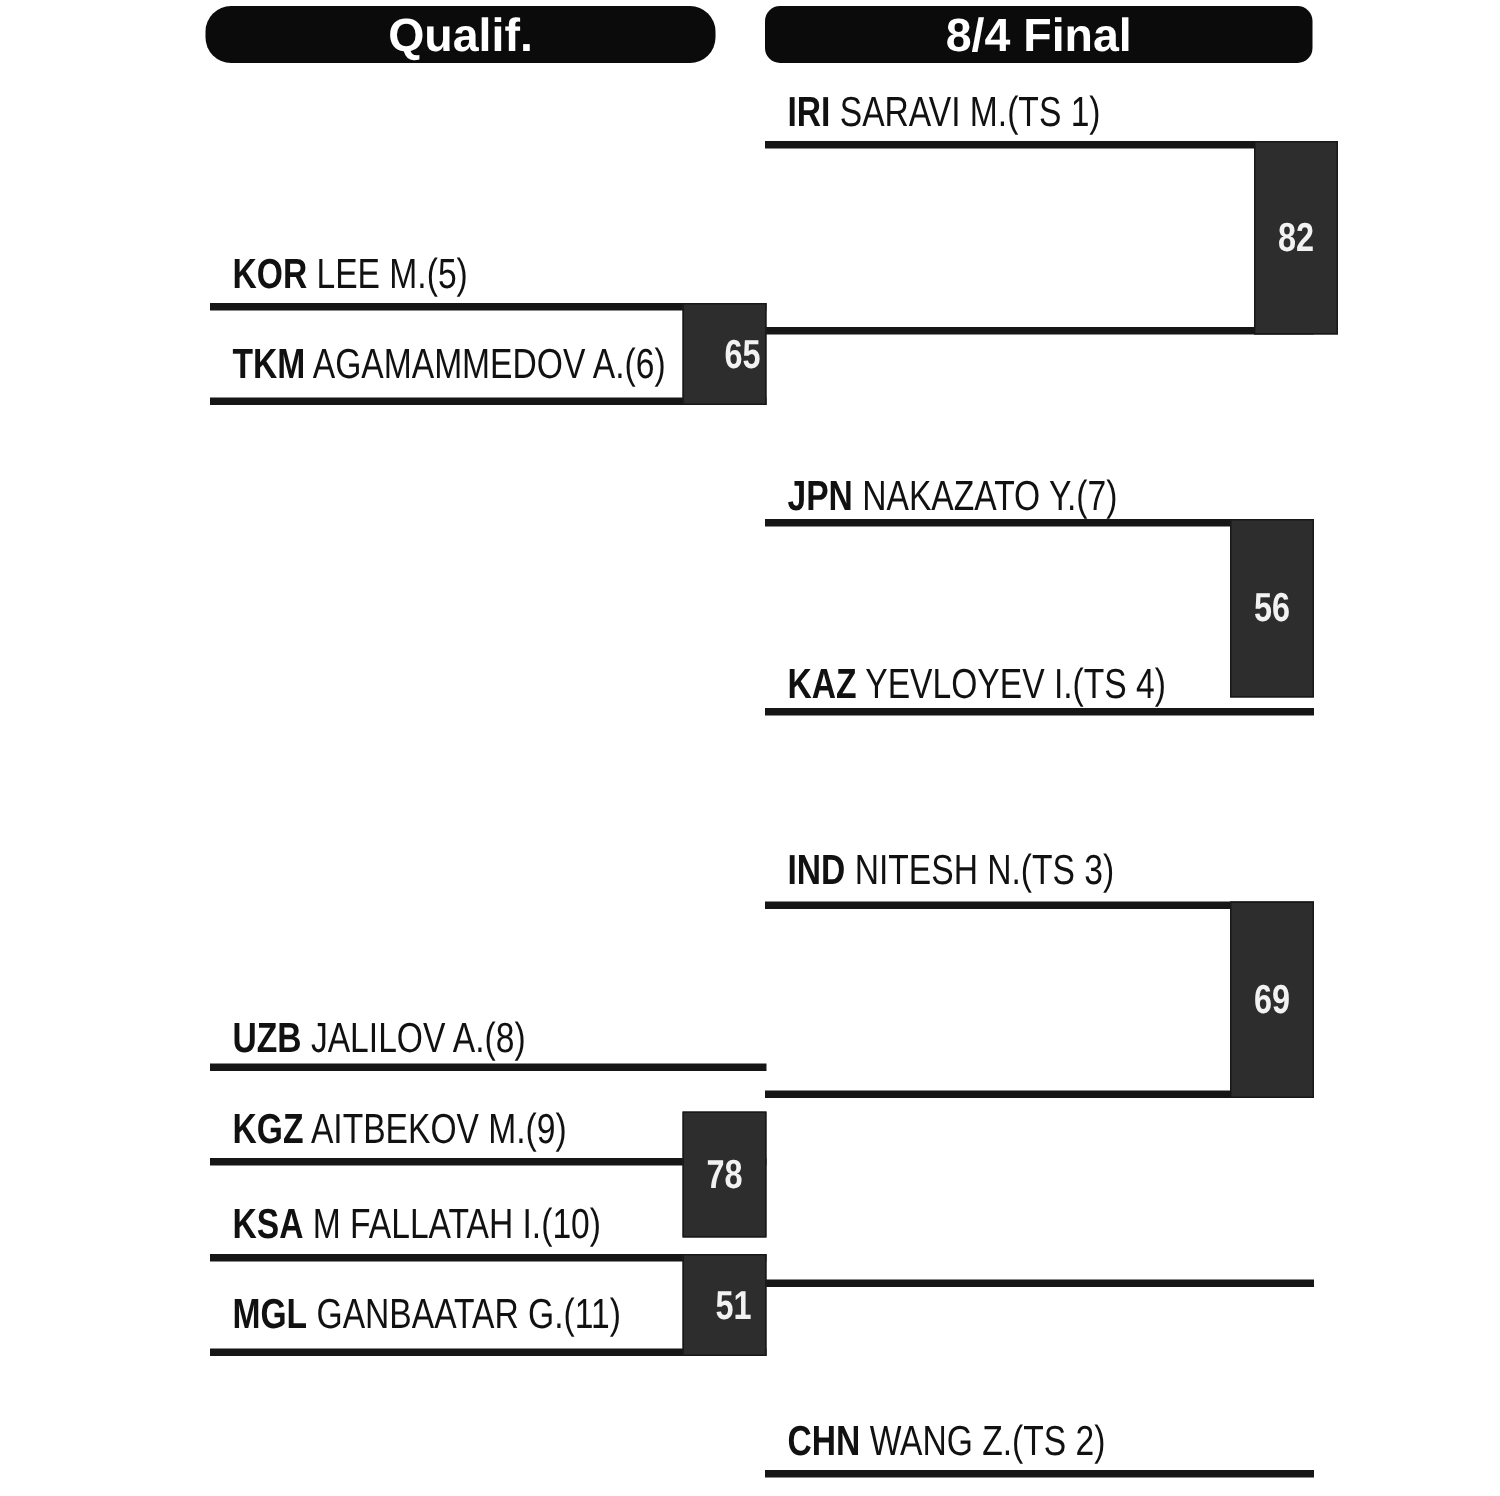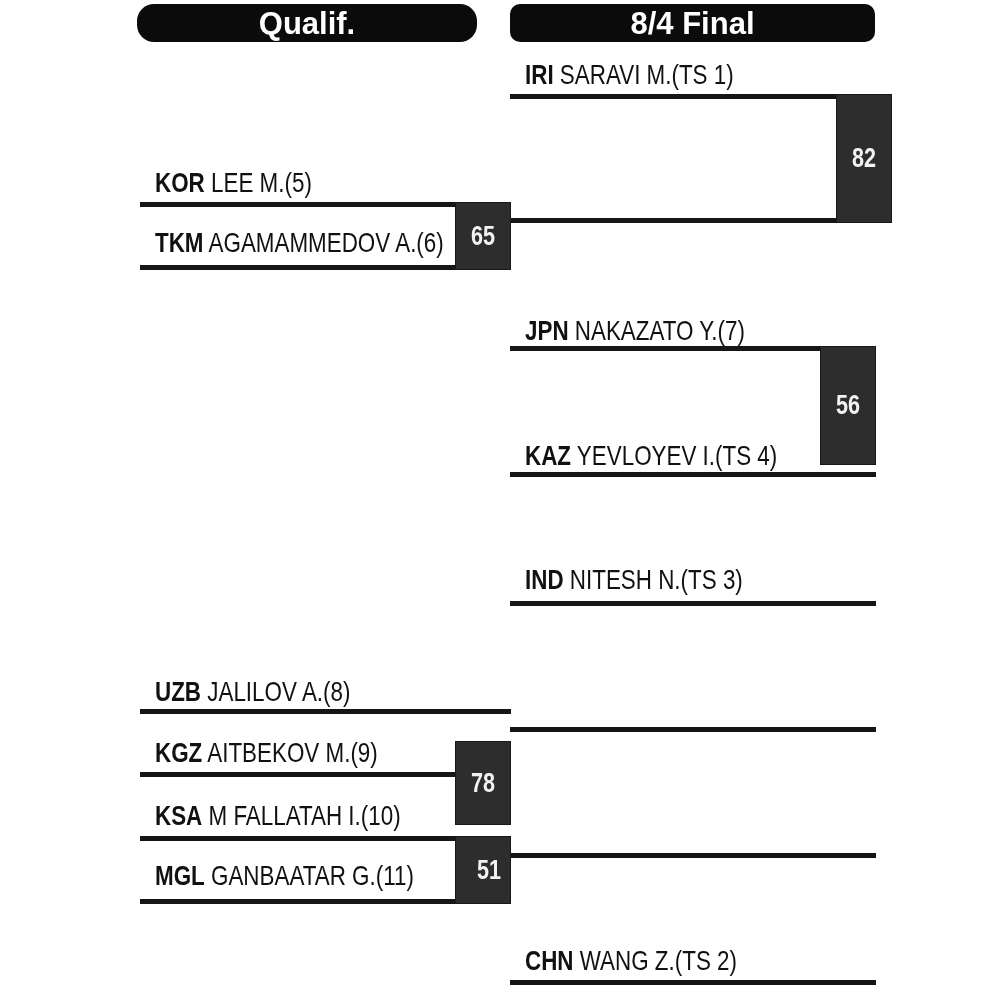--- a/index.html
+++ b/index.html
@@ -74,35 +74,38 @@
   <div class="hline" style="left:510px; top:94px; width:366px;"></div>
   <div class="hline" style="left:510px; top:218px; width:366px;"></div>
   <div class="score" style="left:820px; top:94px; height:129px;margin-left:16px;">
       <span class="num">82</span>
     </div>
 
   <div class="name" style="left:155px; top:169px;"><span class="cc">KOR</span> <span>LEE M.(5)</span></div>
   <div class="hline" style="left:140px; top:202px; width:371px;"></div>
   <div class="name" style="left:155px; top:229px;"><span class="cc">TKM</span> <span>AGAMAMMEDOV A.(6)</span></div>
   <div class="hline" style="left:140px; top:265px; width:371px;"></div>
-  <div class="score" style="left:455px; top:202px; height:68px;">
+  <div class="score" style="left:455px; top:202px; height:68px;justify-content:flex-end;">
       <span class="num">65</span>
     </div>
 
   <div class="name" style="left:525px; top:317px;"><span class="cc">JPN</span> <span>NAKAZATO Y.(7)</span></div>
   <div class="hline" style="left:510px; top:346px; width:366px;"></div>
   <div class="name" style="left:525px; top:442px;"><span class="cc">KAZ</span> <span>YEVLOYEV I.(TS 4)</span></div>
   <div class="hline" style="left:510px; top:472px; width:366px;"></div>
   <div class="score" style="left:820px; top:346px; height:119px;">
       <span class="num">56</span>
     </div>
 
   <div class="name" style="left:525px; top:566px;"><span class="cc">IND</span> <span>NITESH N.(TS 3)</span></div>
   <div class="hline" style="left:510px; top:601px; width:366px;"></div>
   <div class="hline" style="left:510px; top:727px; width:366px;"></div>
+  <div class="score" style="left:820px; top:601px; height:131px;">
+      <span class="num">69</span>
+    </div>
 
   <div class="name" style="left:155px; top:678px;"><span class="cc">UZB</span> <span>JALILOV A.(8)</span></div>
   <div class="hline" style="left:140px; top:709px; width:371px;"></div>
   <div class="name" style="left:155px; top:739px;"><span class="cc">KGZ</span> <span>AITBEKOV M.(9)</span></div>
   <div class="hline" style="left:140px; top:772px; width:371px;"></div>
   <div class="score" style="left:455px; top:709px; height:84px;margin-top:32px;">
       <span class="num">78</span>
     </div>
 
   <div class="name" style="left:155px; top:802px;"><span class="cc">KSA</span> <span>M FALLATAH I.(10)</span></div>

